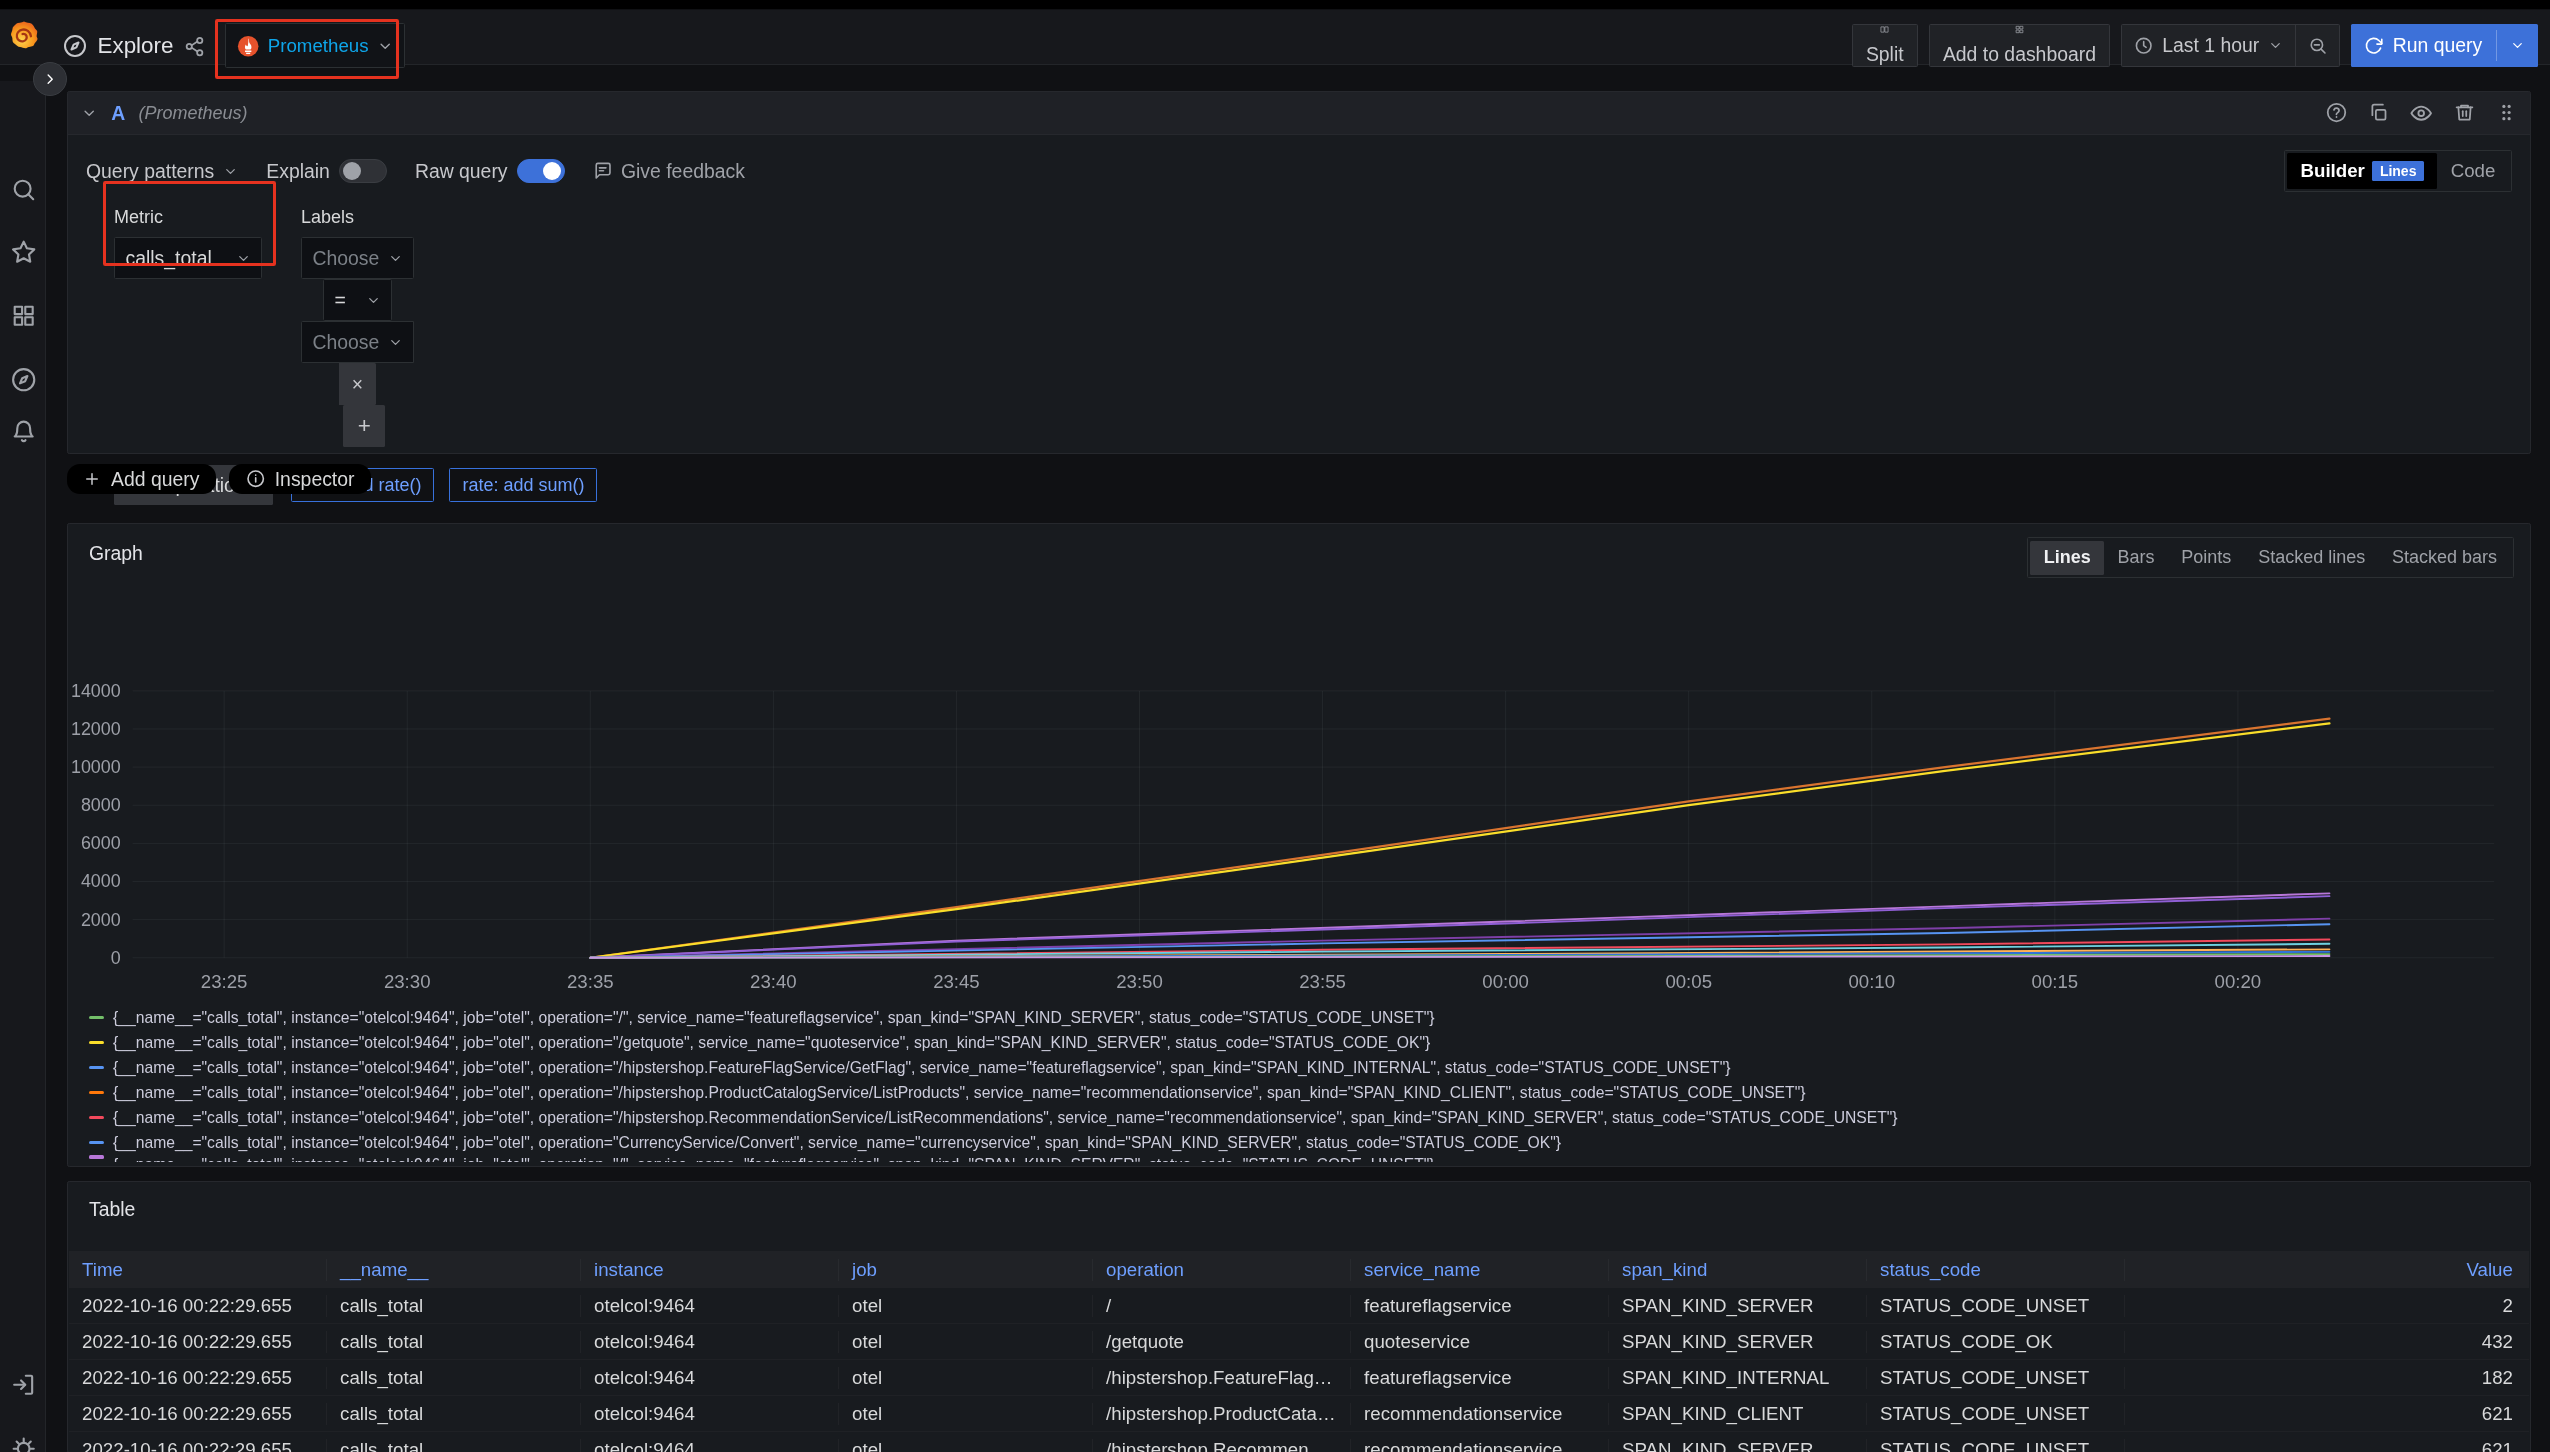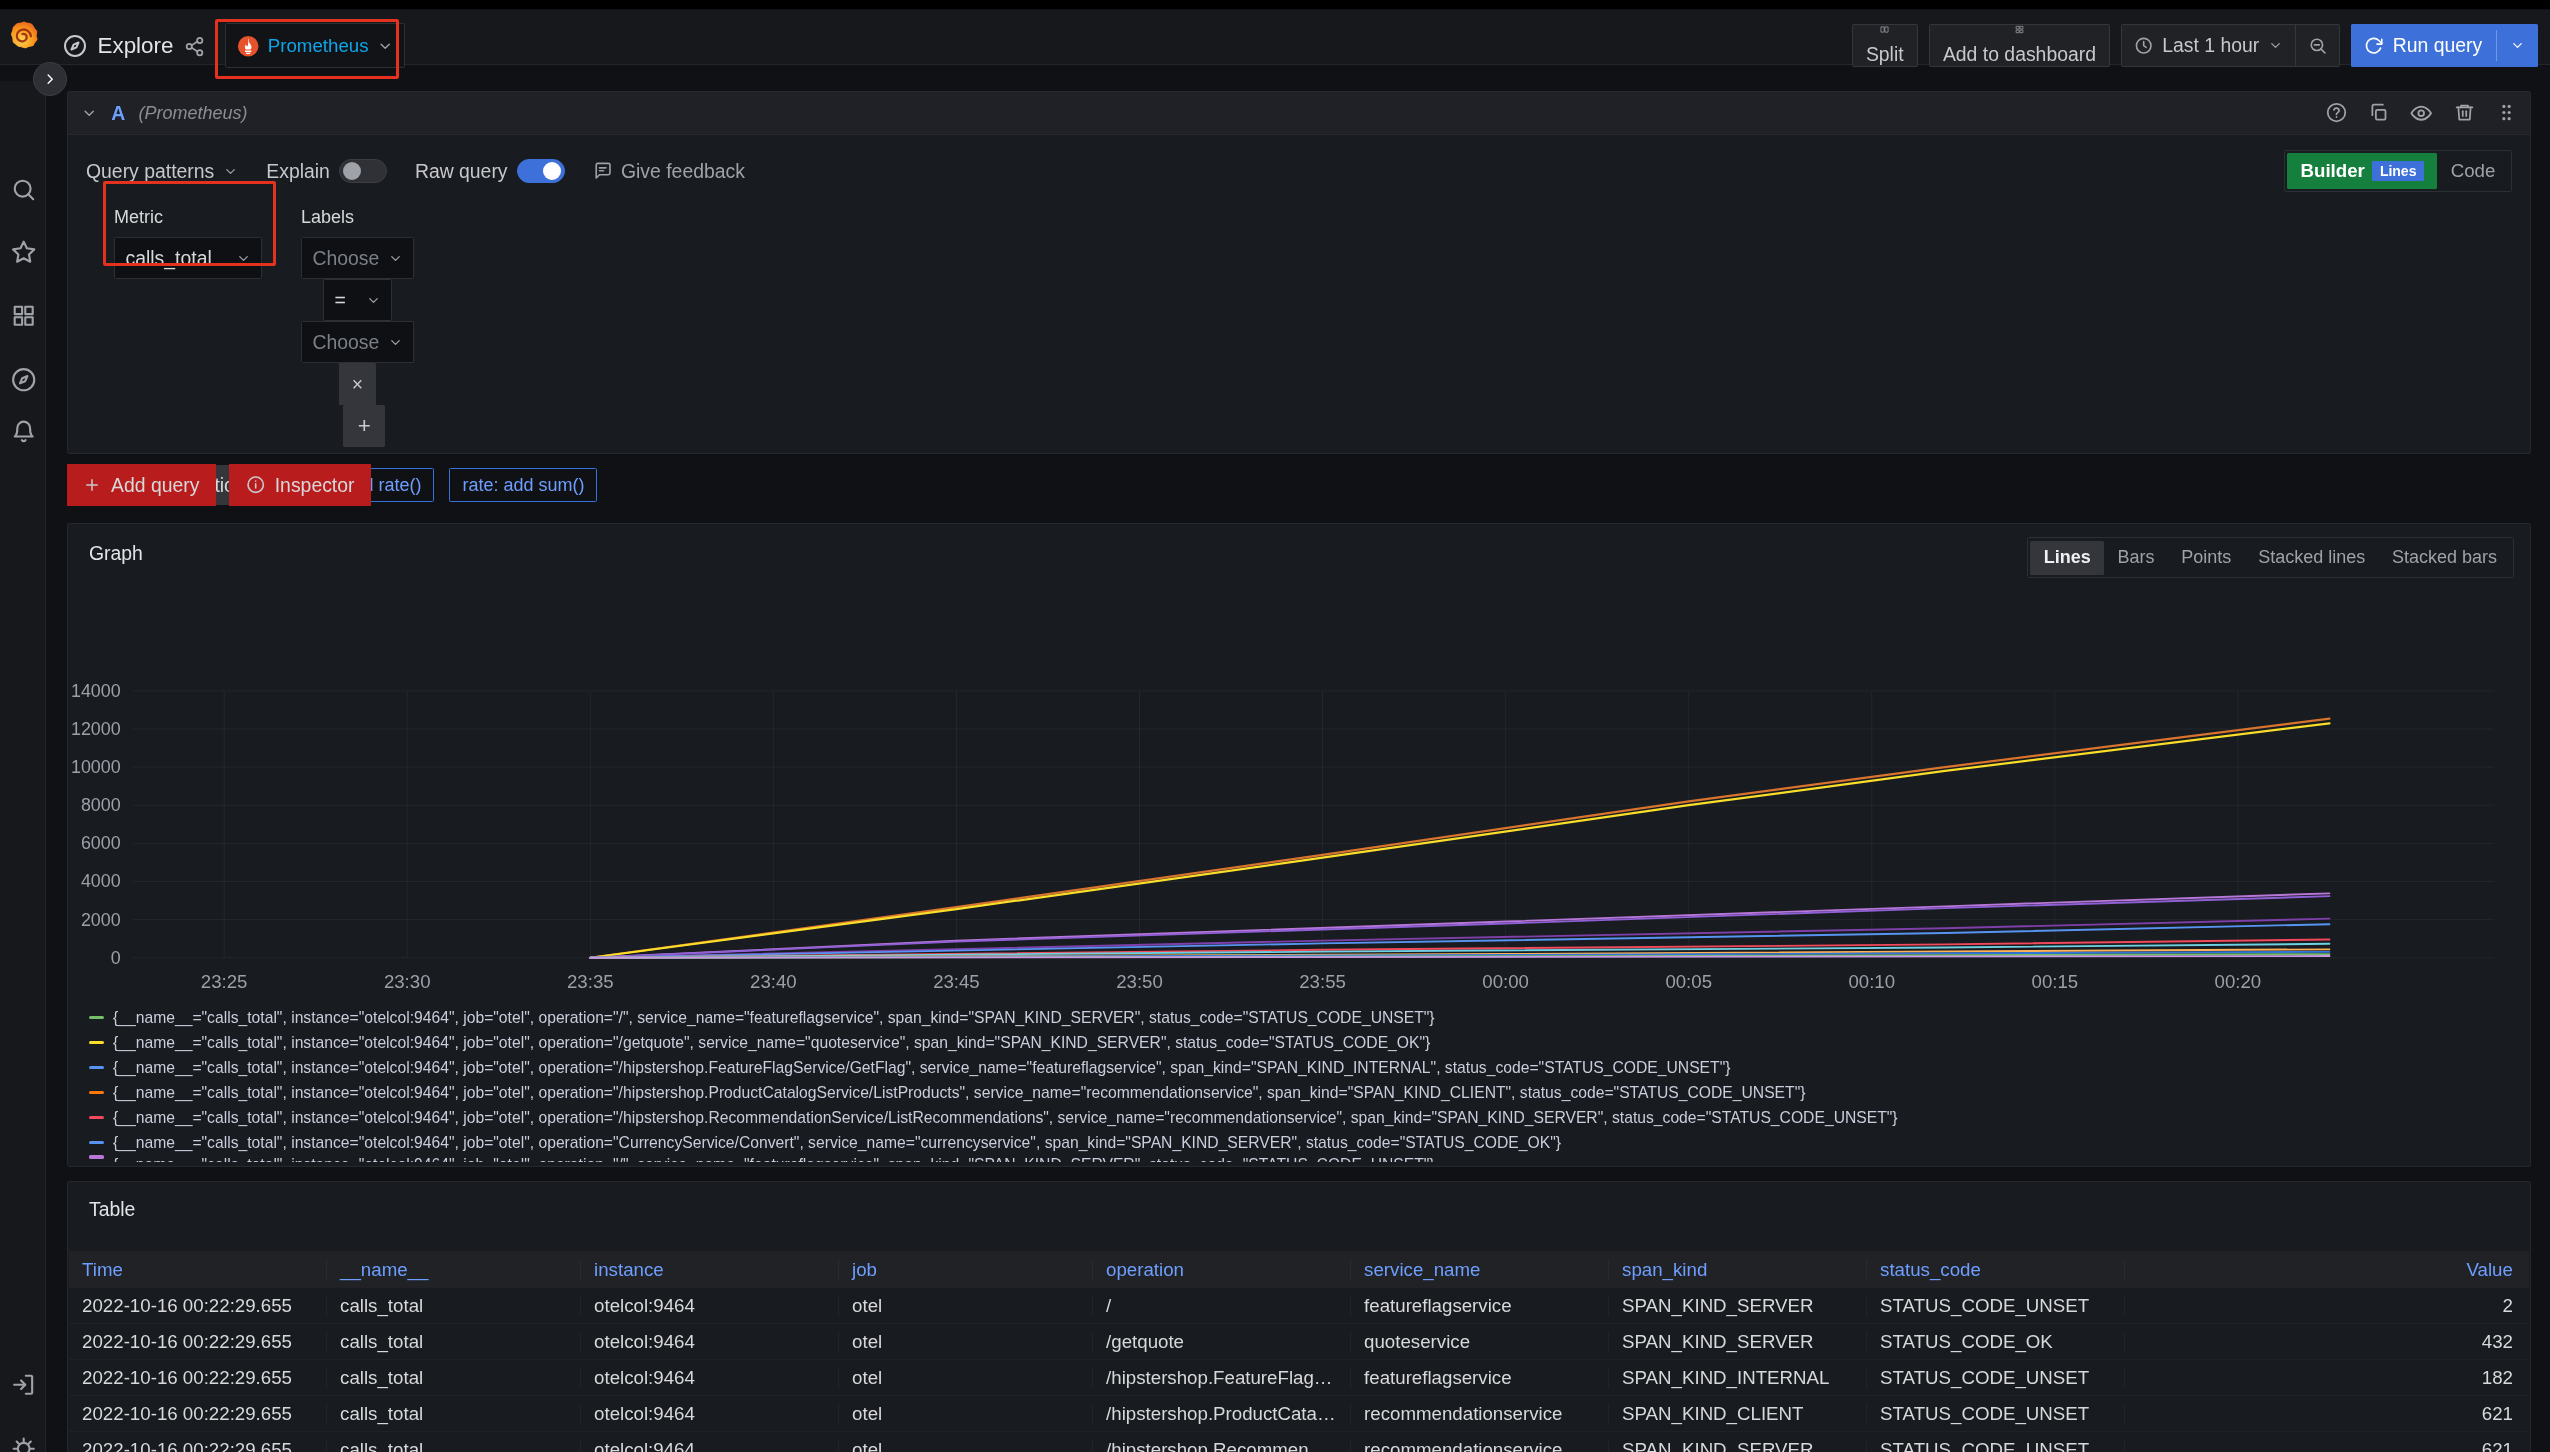--- a/index.html
+++ b/index.html
@@ -40,40 +40,40 @@
   .qheader .spacer { flex:1; }
   .qheader .hicons { display:flex; align-items:center; gap:21px; }
   .qtoolbar { display:flex; align-items:center; gap:28px; margin:15px 18px 0 18px; }
   .tb-item { display:flex; align-items:center; gap:9px; font-size:19.4px; color:#c7c8cc; }
   .toggle { width:48px; height:24px; border-radius:12px; background:#2f3136; border:0.7px solid #3a3d42; position:relative; }
   .toggle .knob { position:absolute; top:2.2px; left:3px; width:18px; height:18px; border-radius:50%; background:#9fa2a8; }
   .toggle.on { background:#3d71d9; border-color:#3d71d9; }
   .toggle.on .knob { left:auto; right:3px; background:#fff; }
   .seg-ctl { margin-left:auto; display:flex; align-items:center; border:0.7px solid #2c3033; border-radius:1.5px; height:42px; padding:2.2px; }
   .seg-ctl .chip { display:flex; align-items:center; gap:7.5px; padding:0 13.4px; height:36px; font-size:18.7px; color:#9fa2a8; border-radius:1.5px; }
-  .seg-ctl .chip.active { background:#15803d; color:#fff; font-weight:600; }
+  .seg-ctl .chip.active { background:#000000; color:#fff; font-weight:600; }
   .beta { background:#3d71d9; color:#fff; font-size:14px; font-weight:700; padding:2.2px 7.5px; border-radius:1.5px; }
   .qmetrics { display:flex; gap:39px; margin:15px 18px 0 46px; }
   .fld-label { font-size:18px; font-weight:500; color:#d8d9da; margin-bottom:9px; }
   .select { height:42px; background:#0e1014; border:0.7px solid #2c3033; border-radius:1.5px; display:flex; align-items:center; justify-content:space-between; gap:7.5px; padding:0 10.5px; font-size:19.4px; color:#d8d9da; }
   .select .ph { color:#7b8087; }
   .lbl-row { display:flex; align-items:center;flex-direction:column; }
   .sq-btn { width:37px; height:42px; background:#34363b; display:flex; align-items:center; justify-content:center; font-size:19.4px; color:#c7c8cc; border-radius:0 1.5px 1.5px 0; }
   .plus-btn { width:42px; height:42px; background:#34363b; display:flex; align-items:center; justify-content:center; font-size:22.4px; color:#c7c8cc; border-radius:1.5px; margin-left:13.4px; }
   .qops { display:flex; align-items:center; gap:18px; margin:18px 18px 0 46px; }
   .ops-btn { height:40px; display:flex; align-items:center; gap:10.5px; padding:0 18px; background:#34363b; border-radius:1.5px; font-size:19.4px; color:#d8d9da; }
   .hint-btn { height:34px; display:flex; align-items:center; padding:0 12px; border:0.7px solid #3871dc; border-radius:1.5px; color:#6e9fff; font-size:18px; font-weight:500; background:transparent; margin-right:15px; }
   .qraw { margin:19.4px 18px 0 18px; background:#1e2126; border-radius:1.5px; padding:12px 21px; height:73px; }
   .qraw .rlabel { font-size:17px; font-weight:700; color:#d8d9da; }
   .qraw .rvalue { font-family:"Liberation Mono","DejaVu Sans Mono",monospace; font-size:19.4px; color:#d8d9da; margin-top:10.5px; }
   .qopts { margin:12px 18px 0 18px; border-top:0.7px solid #25272c; padding:12px 4.5px 0; display:flex; align-items:center; gap:31px; font-size:18px; color:#898c93; }
   .qopts .opt-title { color:#d8d9da; font-weight:700; margin-left:-18px; }
 
   .action-row { position:absolute; left:67px; top:464px; display:flex; gap:13.4px; }
-  .sec-btn { height:42px; display:flex; align-items:center; gap:9.7px; padding:0 16.4px; background:#b91c1c; border-radius:0; font-size:19.4px; color:#d8d9da; }
+  .sec-btn { height:30px; display:flex; align-items:center; gap:9.7px; padding:0 16.4px; background:#000000; border-radius:13px; font-size:19.4px; color:#d8d9da; }
 
   
   #graph-panel { top:523px; height:644px; }
   .g-title { position:absolute; left:21px; top:18px; font-size:19.4px; font-weight:500; color:#e3e4e8; }
   .modes { position:absolute; right:16.4px; top:13.4px; display:flex; align-items:center; border:0.7px solid #2c3033; border-radius:1.5px; padding:2.2px; }
   .mode { padding:6.7px 13.4px; font-size:18px; color:#9fa2a8; border-radius:1.5px; white-space:nowrap; }
   .mode.active { background:#34363b; color:#f0f1f3; font-weight:600; }
   .warn { position:absolute; left:0; right:0; top:102px; display:flex; align-items:center; justify-content:center; gap:9px; font-size:20px; color:#d8d9da; }
   .warn a { color:#6e9fff; text-decoration:none; }
   #chart { position:absolute; left:0; top:146px; }

